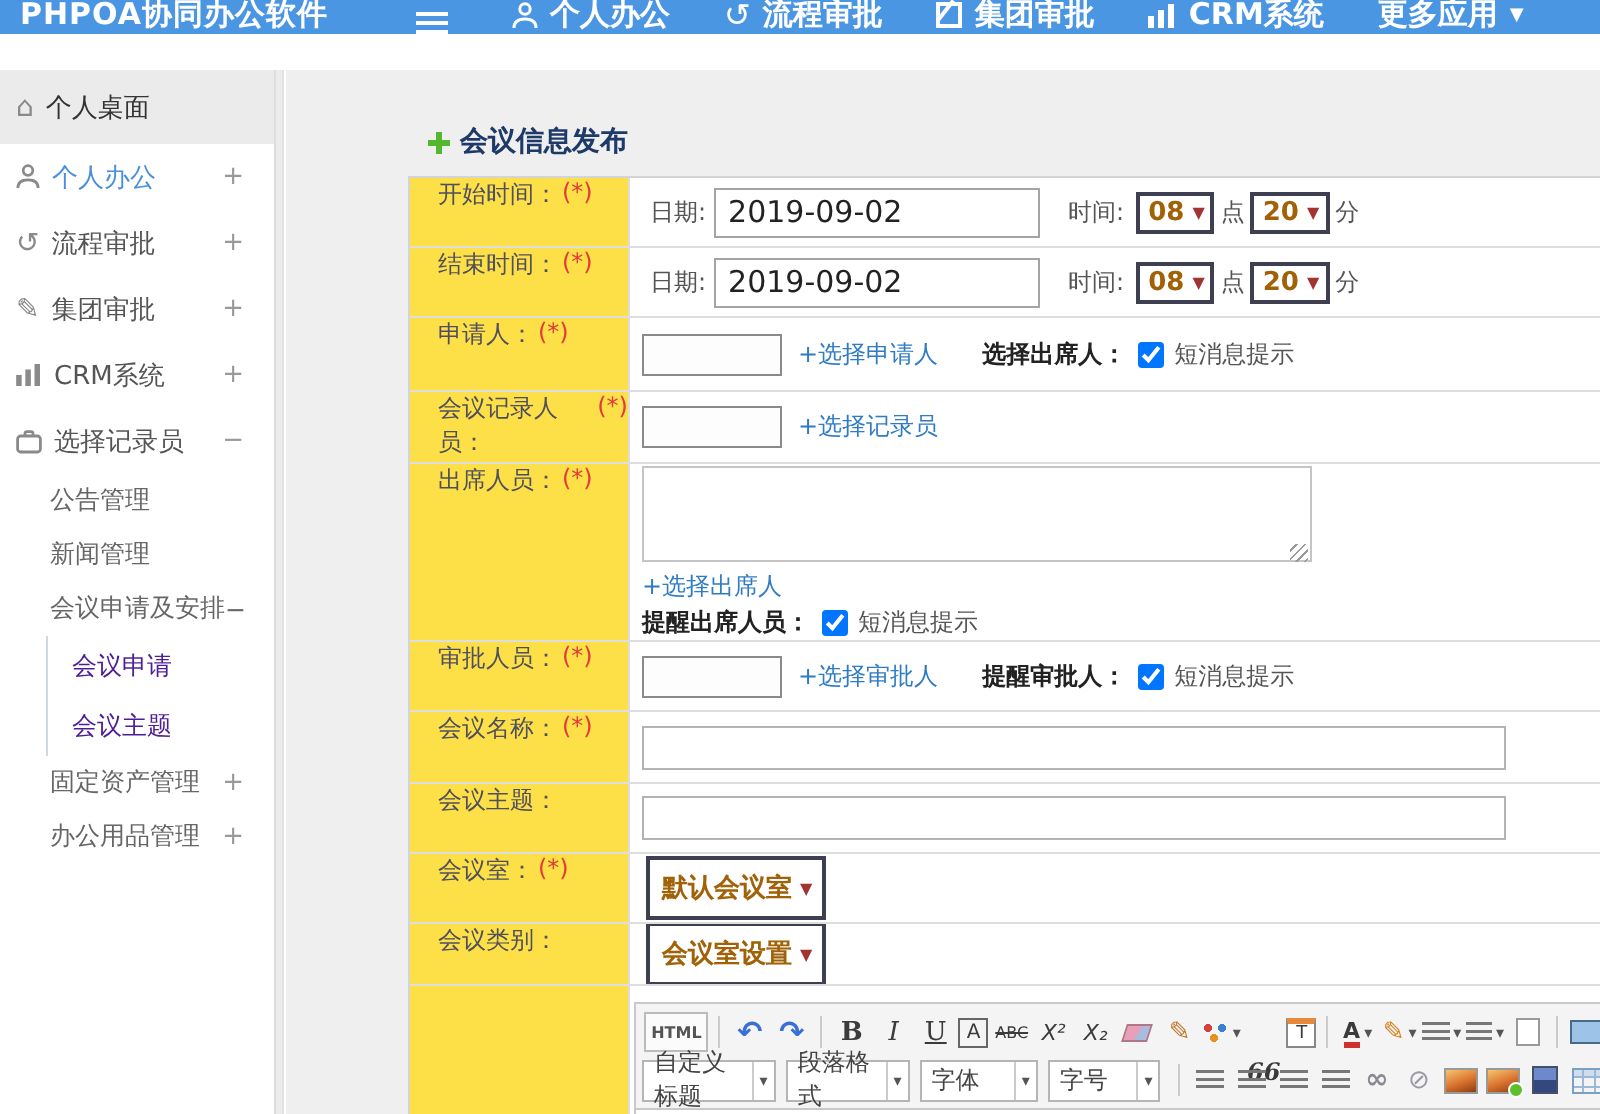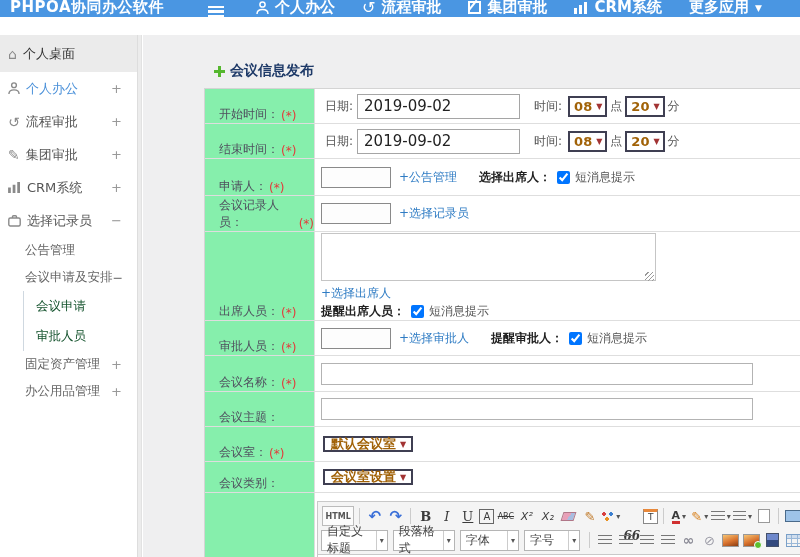--- a/index.html
+++ b/index.html
@@ -26,48 +26,48 @@
   .sb-divider { position:absolute; top:35px; left:137px; width:5px; bottom:0; background:#ececec; border-left:1px solid #ddd; border-right:1px solid #e2e2e2; }
   .sb-home { height:37px; background:#ebebeb; display:flex; align-items:center; padding-left:8px; font-size:13px; color:#333; cursor:pointer; }
   .sb-home .sico { margin-right:6px; }
   .sb-group { height:33px; display:flex; align-items:center; padding-left:8px; font-size:13px; color:#555; position:relative; cursor:pointer; }
   .sb-group .sico { margin-right:6px; color:#8a8a8a; display:inline-flex; }
   .sb-group.blue { color:#4a90d9; }
   .sb-exp { position:absolute; right:15px; color:#999; font-size:13px; }
   .sb-sub { height:27px; display:flex; align-items:center; padding-left:25px; font-size:12.5px; color:#666; cursor:pointer; }
   .sb-meeting { padding-left:25px; height:27px; display:flex; align-items:center; font-size:12.5px; color:#666; cursor:pointer; }
   .sb-tree { border-left:1px solid #cfd8e0; margin-left:23px; }
-  .sb-child { padding:6px 0 6px 12px; font-size:12.5px; color:#14532d; max-width:95px; line-height:1.45; cursor:pointer; }
+  .sb-child { padding:6px 0 6px 12px; font-size:12.5px; color:#4c1d95; max-width:95px; line-height:1.45; cursor:pointer; }
   .sico-glyph { font-size:14px; line-height:1; color:#8a8a8a; }
 
   
   .content { position:absolute; top:35px; left:143px; right:0; bottom:0; background:#efeff0; }
   .page-title { position:absolute; top:27px; left:70px; display:flex; align-items:center; }
   .plus-icon { position:relative; width:13px; height:13px; margin-right:4px; }
   .plus-icon::before { content:""; position:absolute; left:5px; top:1px; width:3px; height:11px; background:#55b72e; }
   .plus-icon::after  { content:""; position:absolute; left:1px; top:5px; width:11px; height:3px; background:#55b72e; }
   .page-title-text { font-size:14px; font-weight:bold; color:#1e3a68; }
 
   
   .form-table { position:absolute; left:61px; top:53px; right:0; bottom:0; background:#fff;
     border:1px solid #d4d4d4; border-right:none; border-bottom:none; display:flex; flex-direction:column; }
   .frow { display:flex; border-bottom:1px solid #dedede; align-items:stretch; }
-  .lcell { width:110px; min-width:110px; background:#86efac; border-right:1px solid #ddd;
-    display:flex; align-items:flex-end; padding-left:14px; font-size:12px; color:#4f4f5e; }
+  .lcell { width:110px; min-width:110px; background:#fde047; border-right:1px solid #ddd;
+    display:flex; align-items:flex-start; padding-left:14px; font-size:12px; color:#4f4f5e; }
   .lcell .star { color:#e23b3b; margin-left:2px; }
   .vcell { flex:1; display:flex; align-items:center; padding-left:6px; font-size:12px; color:#555; overflow:hidden; }
   .vcell.col { flex-direction:column; align-items:flex-start; justify-content:center; padding:5px 0 4px 6px; }
   .sub-label { font-size:12px; color:#555; margin:0 4px 0 4px; white-space:nowrap; }
   .date-input { width:163px; height:25px; border:1px solid #a5a5a5; font-size:15px; color:#222; padding:0 6px;
     font-family:"DejaVu Sans","Liberation Sans",sans-serif; }
   .mini-select { display:inline-flex; align-items:center; border:2px solid #3f3f52; background:#fff;
     height:21px; padding:0 3px 0 4px; margin:0 2px; cursor:pointer; }
   .mini-select .val { color:#a16207; font-size:13px; font-weight:bold; }
   .mini-select .arr { font-size:8px; color:#a23333; margin-left:4px; }
-  .big-select { height:16px; padding:0 5px 0 6px; }
+  .big-select { height:32px; padding:0 5px 0 6px; }
   .big-select .val { font-size:13px; }
   .small-input { width:70px; height:21px; border:1px solid #8a8a8a; background:#fdfdfd; margin-right:8px; }
   .wide-input { width:432px; height:22px; border:1px solid #b3b3b3; background:#fff; }
   .link { color:#2f7cc4; font-size:12px; text-decoration:none; white-space:nowrap; cursor:pointer; }
   .remind { font-size:12px; font-weight:bold; color:#222; margin-left:22px; white-space:nowrap; }
   .sms { font-size:12px; color:#555; margin-left:3px; white-space:nowrap; }
   input[type=checkbox] { margin:0 2px 0 6px; width:13px; height:13px; }
   .ta-wrap { position:relative; display:inline-block; }
   .attend-ta { width:335px; height:48px; border:1px solid #c5c5c5; background:#fff; resize:none; }
   .ta-grip { position:absolute; right:2px; bottom:3px; width:9px; height:9px;
@@ -209,28 +209,31 @@
             <path d="M4.5 3 V1.8 Q4.5 0.8 5.5 0.8 H7.5 Q8.5 0.8 8.5 1.8 V3" fill="none" stroke="#8a8a8a" stroke-width="1.4"></path>
           </svg>
       </span>
       <span>选择记录员</span>
       <span class="sb-exp">−</span>
     </div>
 
     <div class="sb-sub">
         <span>公告管理</span>
       </div>
+    <div class="sb-sub">
+        <span>新闻管理</span>
+      </div>
 
     <div class="sb-meeting">
       <span>会议申请及安排</span>
       <span>−</span>
     </div>
     <div class="sb-tree">
       <div class="sb-child"><span>会议申请</span></div>
-      <div class="sb-child"><span>审批人员</span></div>
+      <div class="sb-child"><span>会议主题</span></div>
     </div>
 
     <div class="sb-sub">
       <span>固定资产管理</span>
       <span class="sb-exp">+</span>
     </div>
     <div class="sb-sub">
       <span>办公用品管理</span>
       <span class="sb-exp">+</span>
     </div>
@@ -290,21 +293,21 @@
         </div>
       </div>
 
       <div class="frow" style="min-height:37px">
         <div class="lcell">
           <span>申请人：</span>
             <span class="star">(*)</span>
         </div>
         <div class="vcell">
           <input class="small-input" type="text" style="">
-          <span class="link">+公告管理</span>
+          <span class="link">+选择申请人</span>
           <span class="remind">选择出席人：</span>
           <input type="checkbox" checked="" style="">
           <span class="sms">短消息提示</span>
         </div>
       </div>
 
       <div class="frow" style="min-height:36px">
         <div class="lcell">
           <span>会议记录人员：</span>
             <span class="star">(*)</span>

